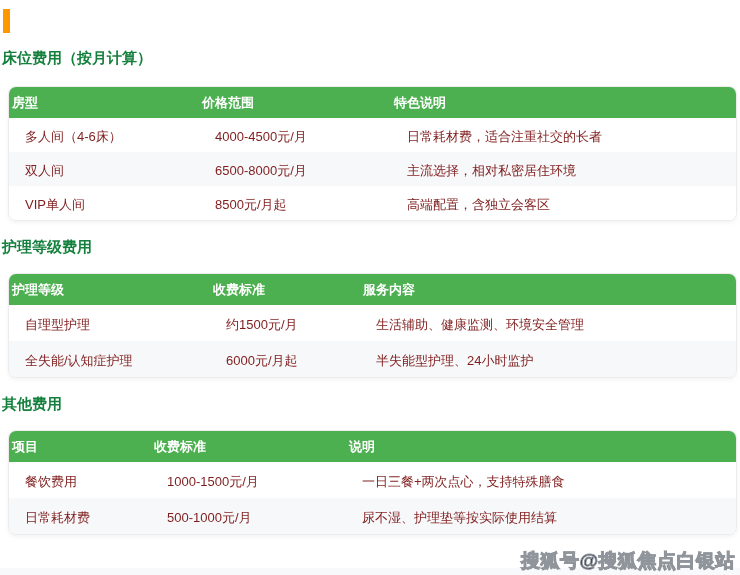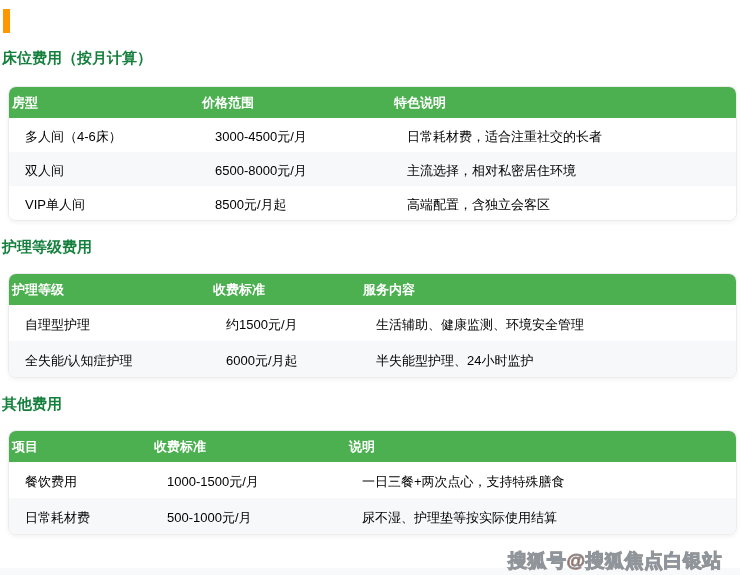--- a/index.html
+++ b/index.html
@@ -52,41 +52,41 @@
     color: #ffffff;
     font-size: 13px;
     font-weight: bold;
     text-align: left;
     height: 31px;
     padding: 0 0 0 3px;
     vertical-align: middle;
   }
   tbody td {
     font-size: 13px;
-    color: #000000;
+    color: #7f1d1d;
     height: 34px;
     padding: 4px 0 0 16px;
     vertical-align: middle;
     background: #ffffff;
     white-space: nowrap;
     overflow: hidden;
   }
   .t2 tbody td, .t3 tbody td { height: 36px; }
   tbody tr:nth-child(even) td { background: #f7f8fa; }
   
   .t1 col.c1 { width: 190px; } .t1 col.c2 { width: 192px; }
   .t2 col.c1 { width: 201px; } .t2 col.c2 { width: 150px; }
   .t3 col.c1 { width: 142px; } .t3 col.c2 { width: 195px; }
   .watermark {
     position: absolute;
-    right: 18px; bottom: 1px;
+    right: 5px; bottom: 1px;
     font-size: 19px;
     font-weight: bold;
     letter-spacing: 0.5px;
-    color: #c2410c;
+    color: #0f172a;
     -webkit-text-stroke: 1px #8f959b;
     z-index: 2;
     white-space: nowrap;
   }
   .bottom-strip {
     position: absolute;
     left: 0; bottom: 0;
     width: 100%; height: 7px;
     background: #f8f9fb;
     z-index: 1;
@@ -111,21 +111,21 @@
     <thead>
       <tr>
         <th>房型</th>
         <th>价格范围</th>
         <th>特色说明</th>
       </tr>
     </thead>
     <tbody>
       <tr>
         <td>多人间（4-6床）</td>
-        <td>3000-4500元/月</td>
+        <td>4000-4500元/月</td>
         <td>日常耗材费，适合注重社交的长者</td>
       </tr>
       <tr>
         <td>双人间</td>
         <td>6500-8000元/月</td>
         <td>主流选择，相对私密居住环境</td>
       </tr>
       <tr>
         <td>VIP单人间</td>
         <td>8500元/月起</td>

